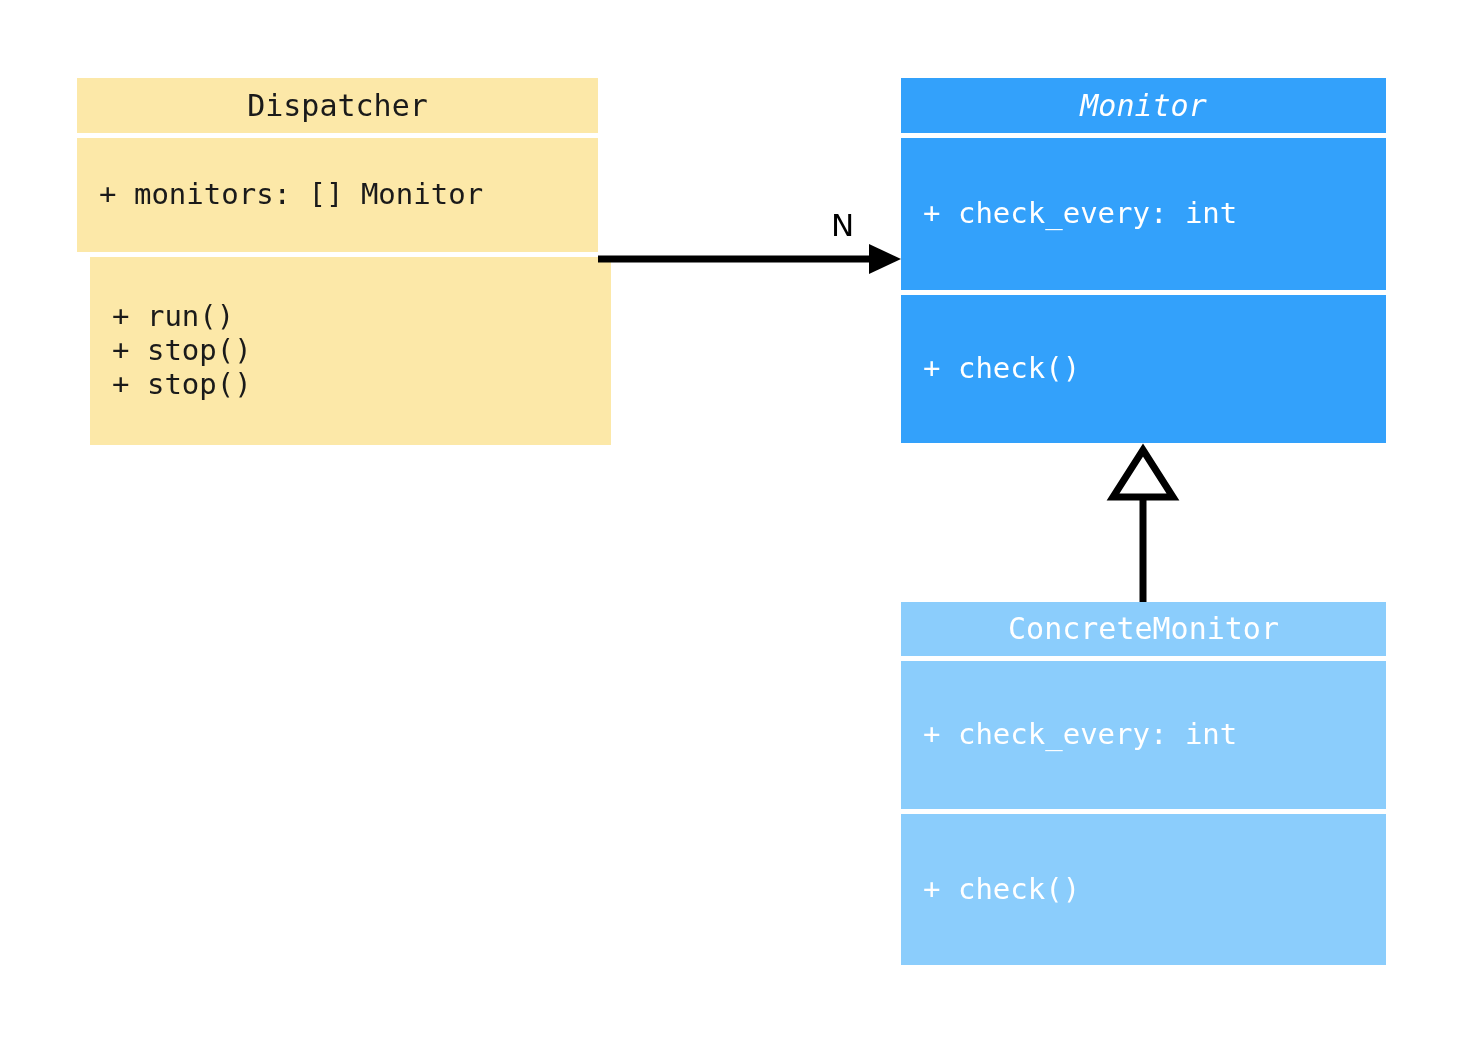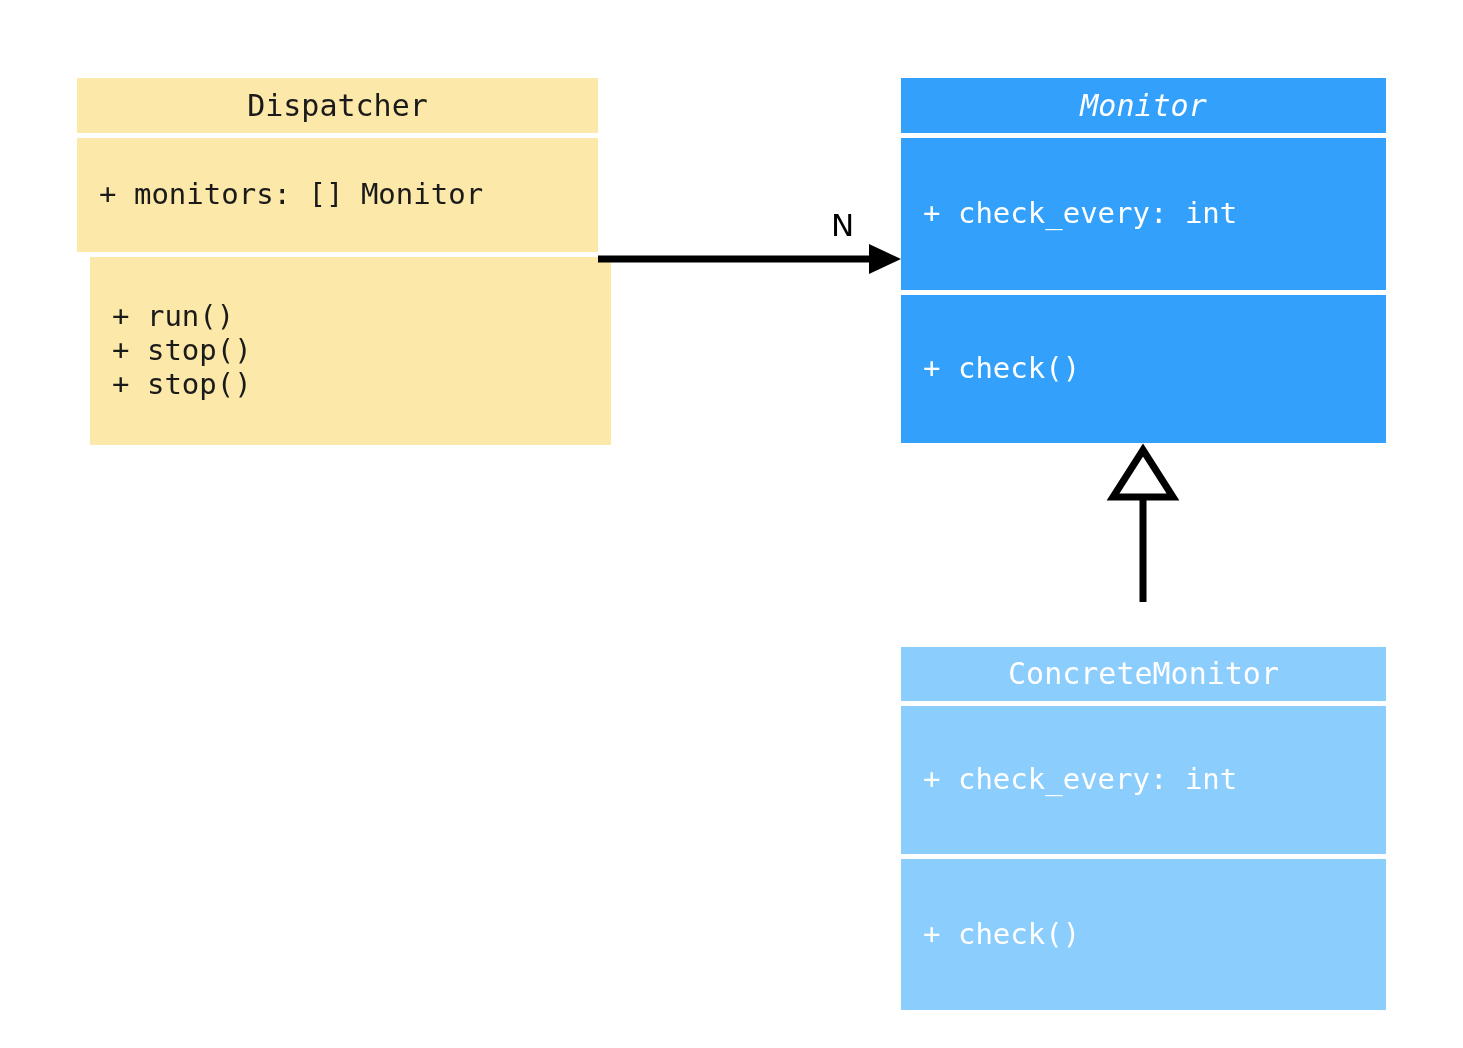--- a/index.html
+++ b/index.html
@@ -86,21 +86,21 @@
   
   #concrete-monitor-class {
     left: 901px;
     top: 602px;
     width: 485px;
   }
   #concrete-monitor-class .uml-section {
     background: #8bcdfc;
     color: #ffffff;
   }
-  #concrete-title-section { height: 54px; margin-top: 45px; }
+  #concrete-title-section { height: 54px; }
   #concrete-attributes-section { height: 148px; }
   #concrete-methods-section { height: 151px; }
 
   
   .connector-svg {
     position: absolute;
     left: 0;
     top: 0;
     width: 1463px;
     height: 1048px;

